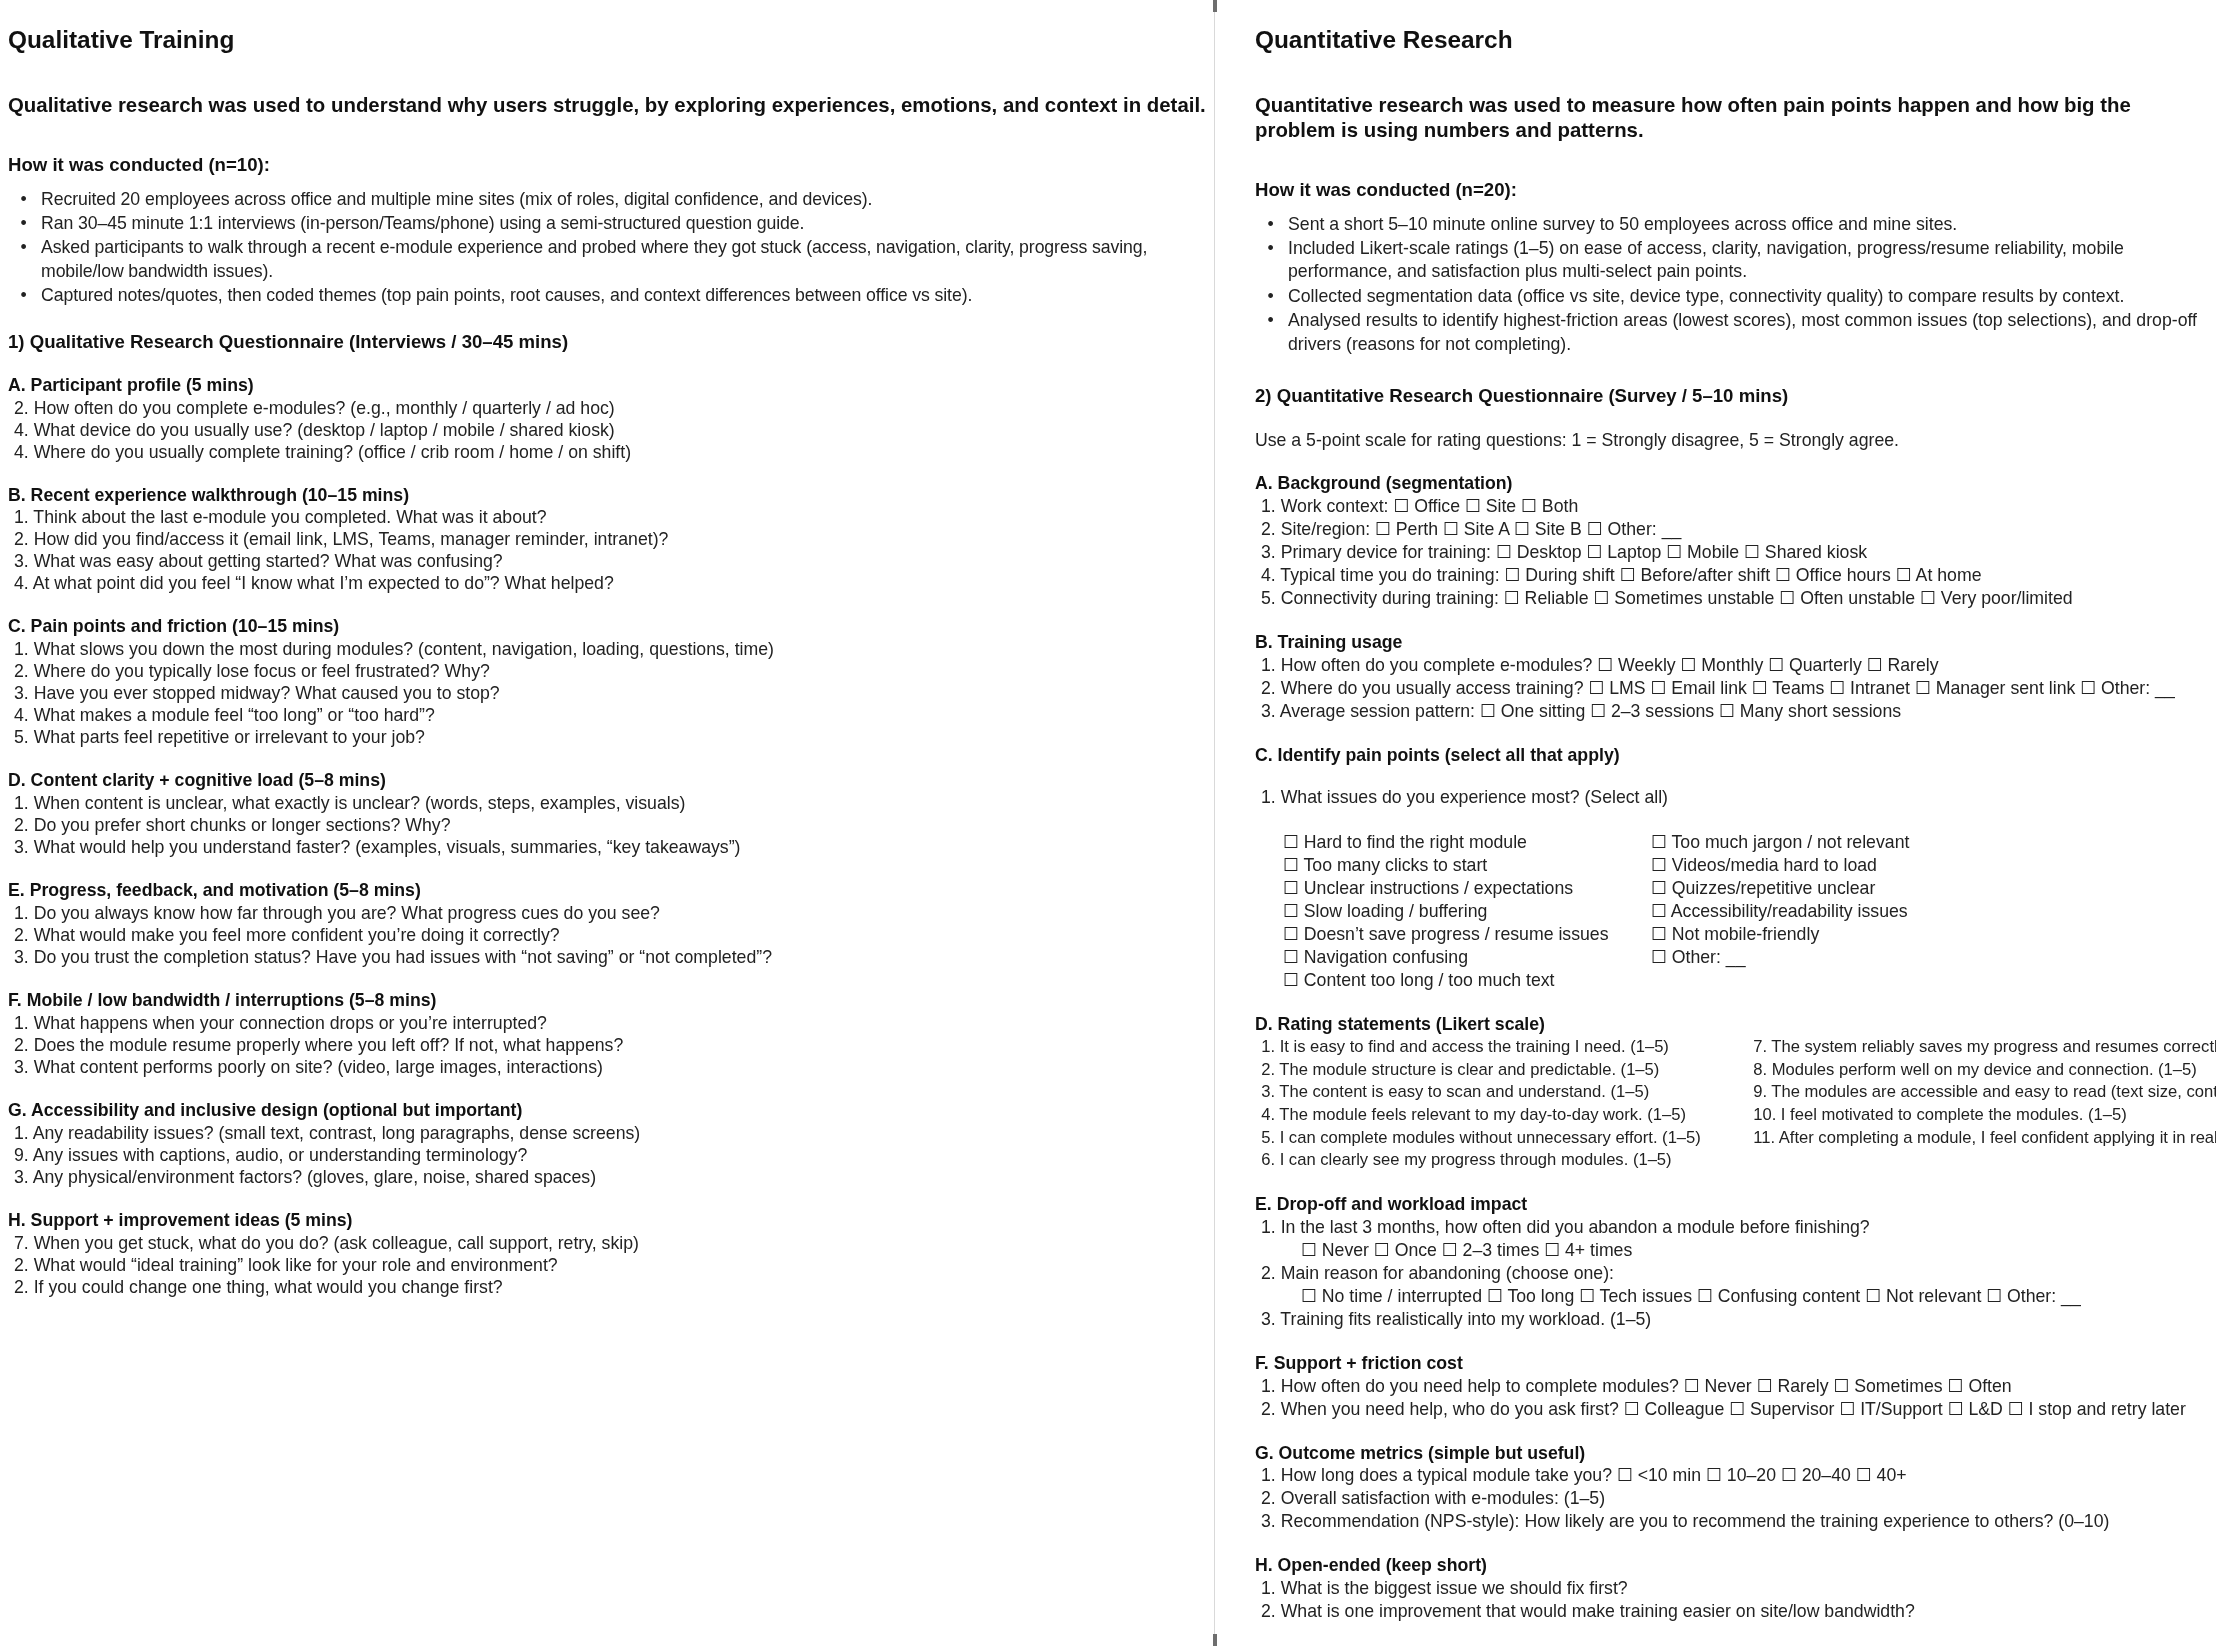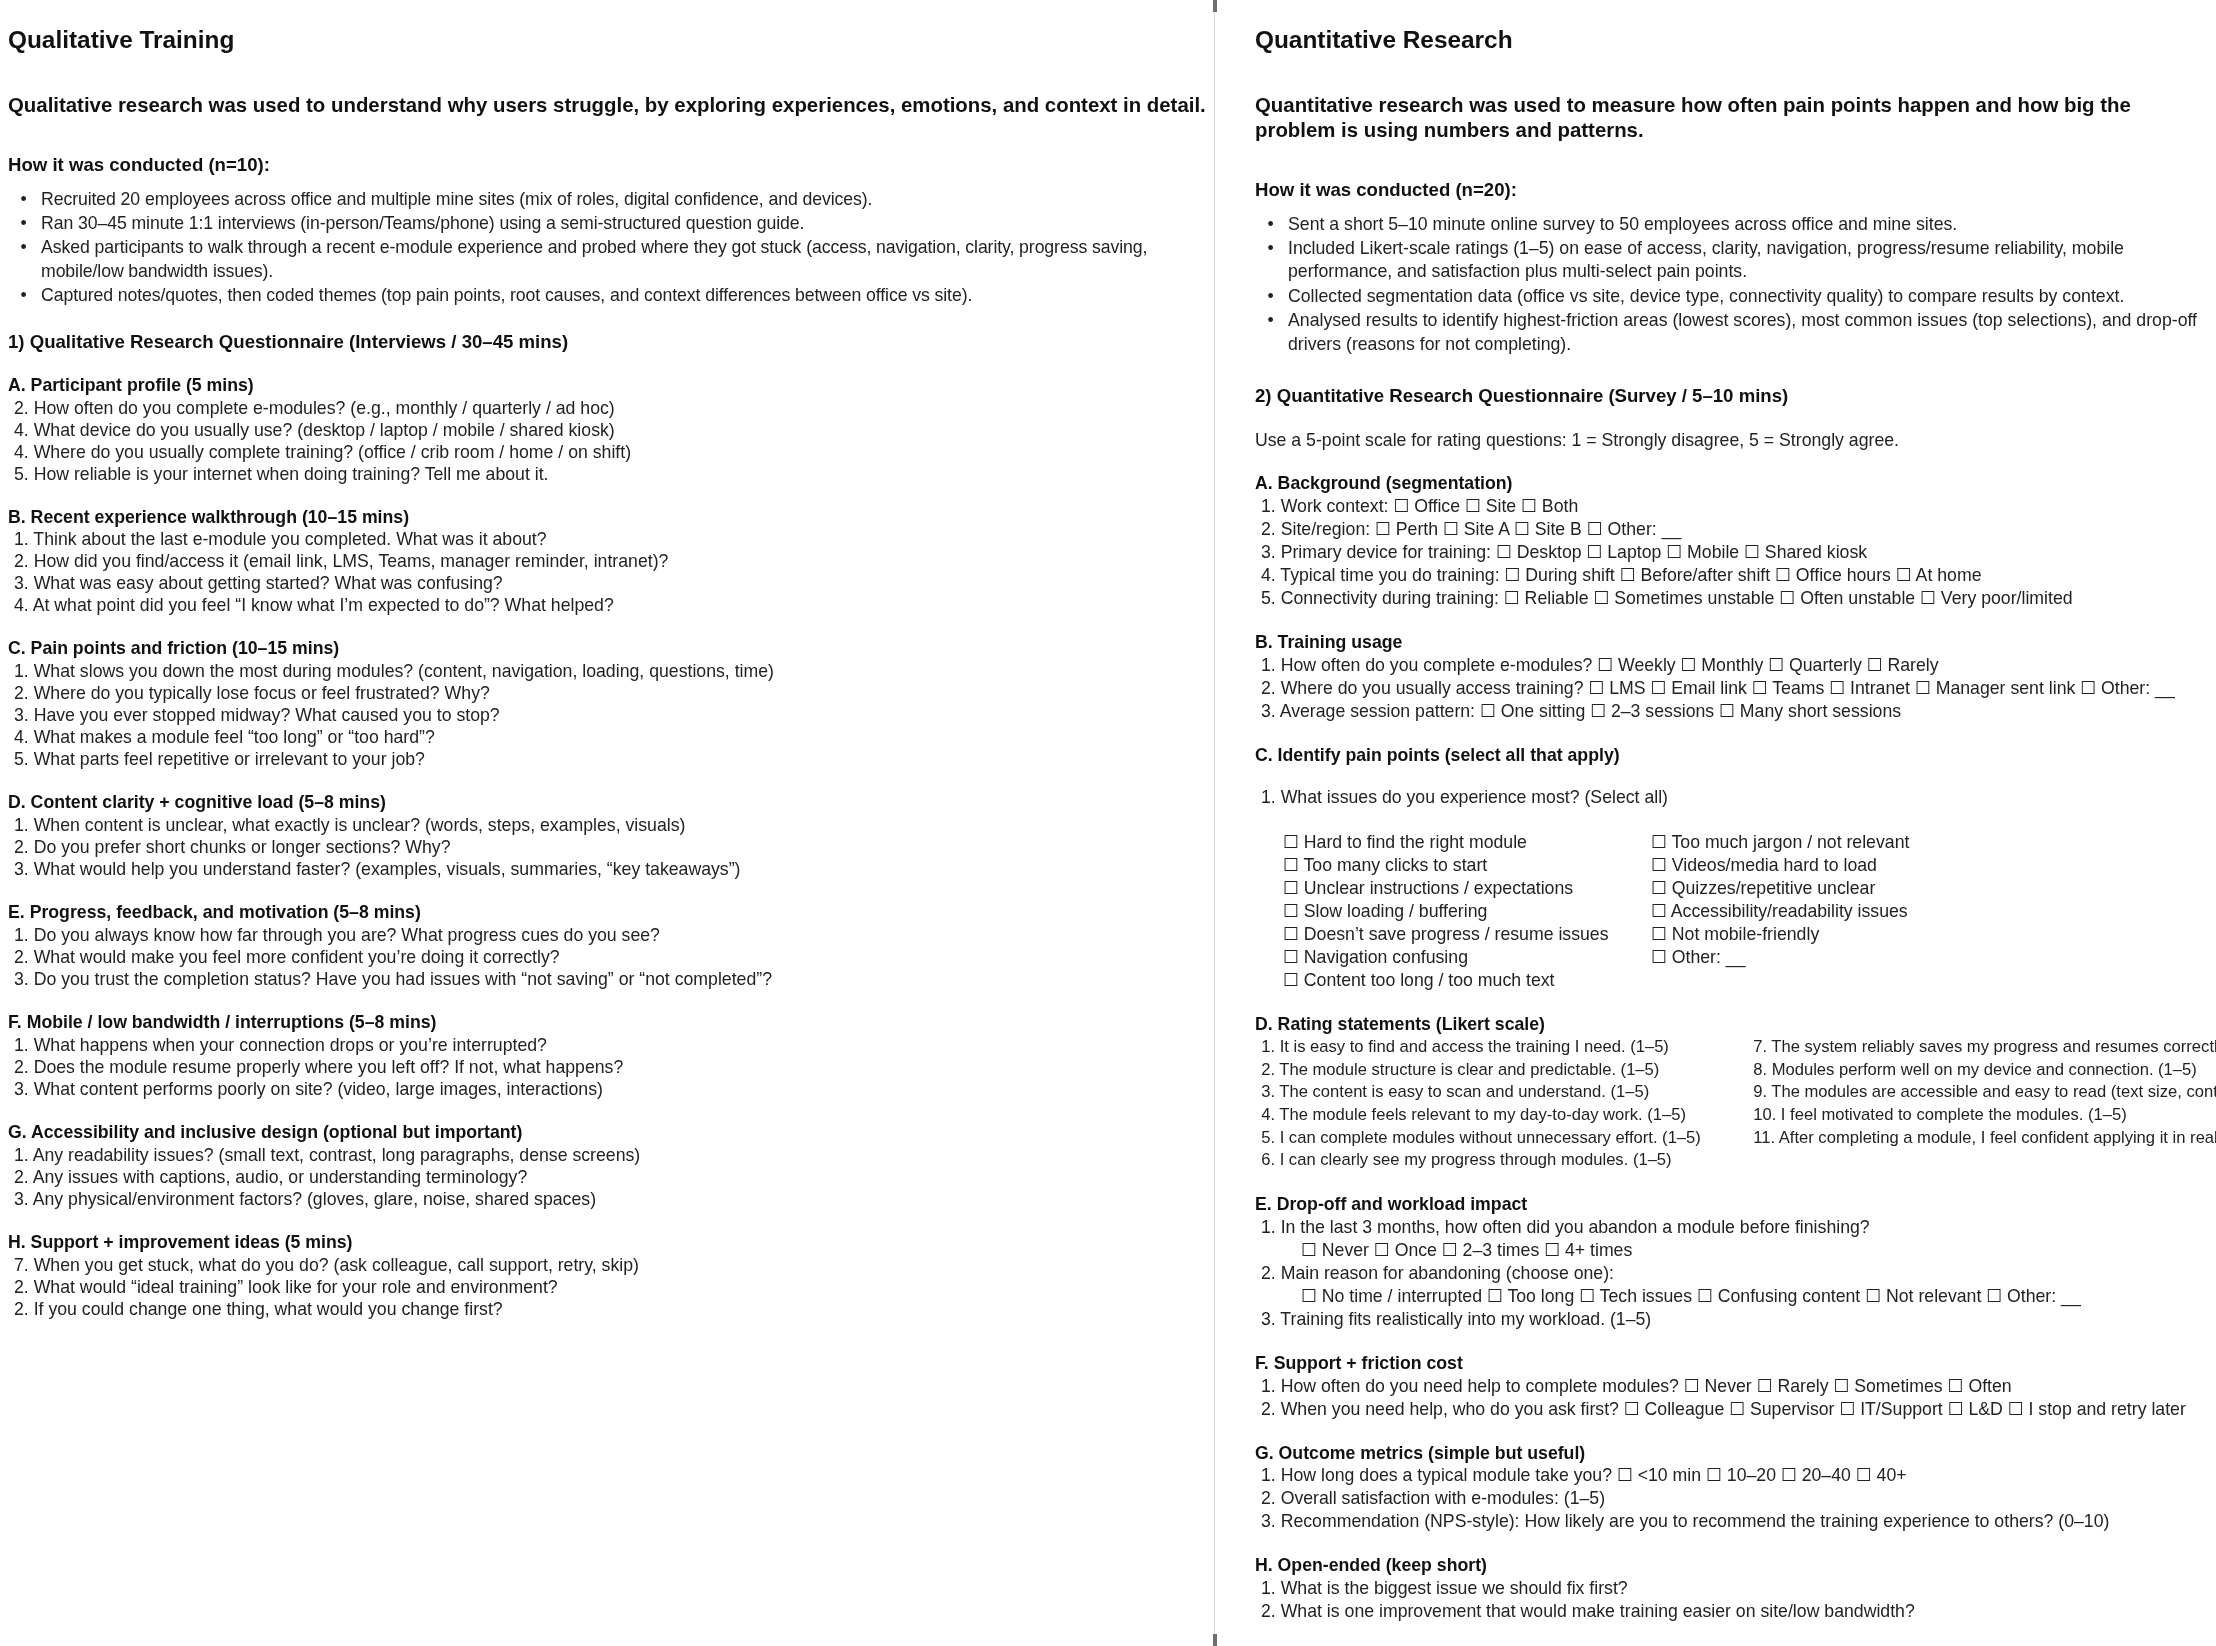--- a/index.html
+++ b/index.html
@@ -74,21 +74,20 @@
     <li>Asked participants to walk through a recent e-module experience and probed where they got stuck (access, navigation, clarity, progress saving, mobile/low bandwidth issues).</li>
     <li>Captured notes/quotes, then coded themes (top pain points, root causes, and context differences between office vs site).</li>
   </ul>
   <h2 class="qhead">1) Qualitative Research Questionnaire (Interviews / 30–45 mins)</h2>
 
   <div class="qsection">
     <h3>A. Participant profile (5 mins)</h3>
     <div class="q-item">2. How often do you complete e-modules? (e.g., monthly / quarterly / ad hoc)</div>
     <div class="q-item">4. What device do you usually use? (desktop / laptop / mobile / shared kiosk)</div>
     <div class="q-item">4. Where do you usually complete training? (office / crib room / home / on shift)</div>
-    <div class="q-item">5. How reliable is your internet when doing training? Tell me about it.</div>
   </div>
 
   <div class="qsection">
     <h3>B. Recent experience walkthrough (10–15 mins)</h3>
     <div class="q-item">1. Think about the last e-module you completed. What was it about?</div>
     <div class="q-item">2. How did you find/access it (email link, LMS, Teams, manager reminder, intranet)?</div>
     <div class="q-item">3. What was easy about getting started? What was confusing?</div>
     <div class="q-item">4. At what point did you feel “I know what I’m expected to do”? What helped?</div>
   </div>
 
@@ -118,21 +117,21 @@
   <div class="qsection">
     <h3>F. Mobile / low bandwidth / interruptions (5–8 mins)</h3>
     <div class="q-item">1. What happens when your connection drops or you’re interrupted?</div>
     <div class="q-item">2. Does the module resume properly where you left off? If not, what happens?</div>
     <div class="q-item">3. What content performs poorly on site? (video, large images, interactions)</div>
   </div>
 
   <div class="qsection">
     <h3>G. Accessibility and inclusive design (optional but important)</h3>
     <div class="q-item">1. Any readability issues? (small text, contrast, long paragraphs, dense screens)</div>
-    <div class="q-item">2. Any issues with captions, audio, or understanding terminology?</div>
+    <div class="q-item">9. Any issues with captions, audio, or understanding terminology?</div>
     <div class="q-item">3. Any physical/environment factors? (gloves, glare, noise, shared spaces)</div>
   </div>
 
   <div class="qsection">
     <h3>H. Support + improvement ideas (5 mins)</h3>
     <div class="q-item">7. When you get stuck, what do you do? (ask colleague, call support, retry, skip)</div>
     <div class="q-item">2. What would “ideal training” look like for your role and environment?</div>
     <div class="q-item">2. If you could change one thing, what would you change first?</div>
   </div>
 </section>

